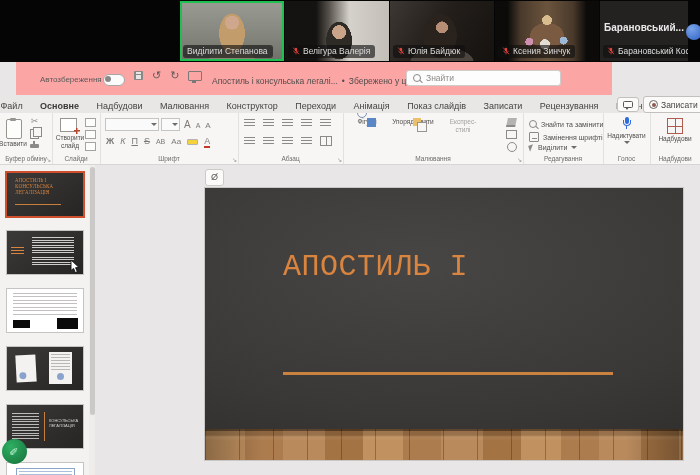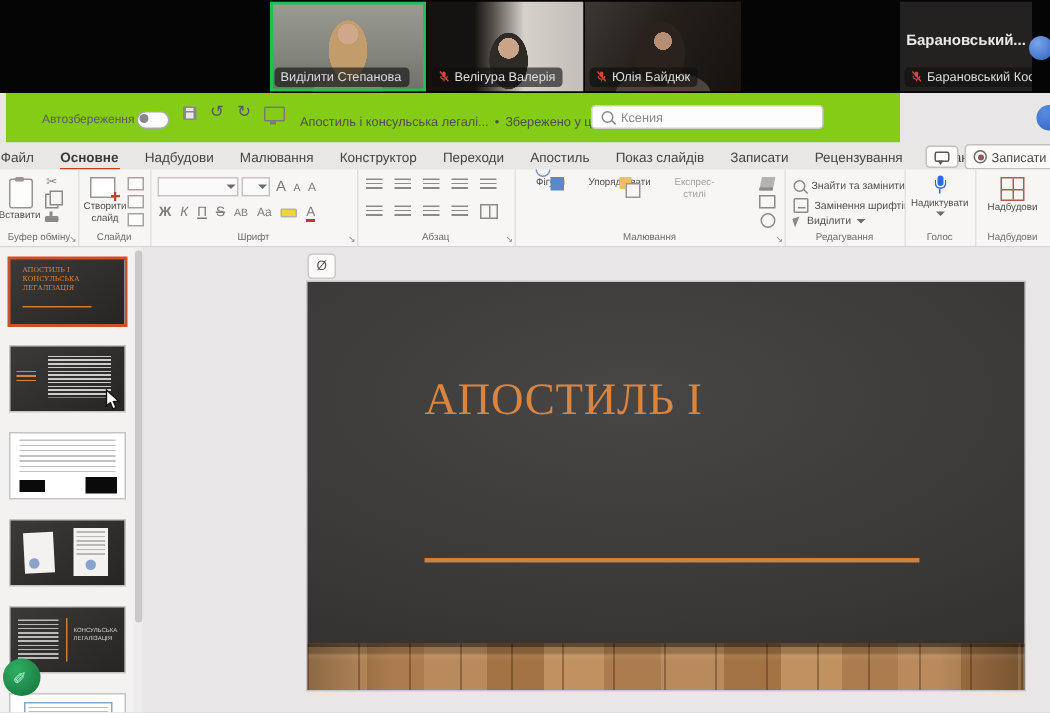--- a/index.html
+++ b/index.html
@@ -42,21 +42,21 @@
   .nameplate{position:absolute;left:3px;bottom:3px;display:flex;align-items:center;gap:3px;
       background:rgba(15,15,15,.62);border-radius:3px;padding:1px 5px 2px 4px;max-width:92%;overflow:hidden;}
   .micoff{width:8px;height:8px;flex:0 0 auto;}
   .pname{font-size:8.5px;color:#dddddd;white-space:nowrap;}
   .center-name{position:absolute;left:0;right:0;top:21px;text-align:center;
       font-size:10px;font-weight:bold;color:#e9e9e9;}
   .strip-circle{position:absolute;left:686px;top:24px;width:16px;height:16px;border-radius:50%;
       background:radial-gradient(circle at 35% 30%,#7aa3e8,#2d62c4);z-index:4;}
 
   
-  .titlebar{position:absolute;left:4px;top:62px;width:596px;height:33px;background:#84cc16;}
+  .titlebar{position:absolute;left:16px;top:62px;width:596px;height:33px;background:#fca5a5;}
   .autosave-label{position:absolute;left:24px;top:13px;font-size:8px;color:#5c5a58;}
   .toggle{position:absolute;left:87px;top:12px;width:20px;height:10px;background:#fcfcfc;
       border:1px solid #a9a7a5;border-radius:6px;}
   .knob{position:absolute;left:1px;top:1px;width:6px;height:6px;border-radius:50%;background:#8a8886;}
   .qat{position:absolute;left:118px;top:8px;display:flex;align-items:center;gap:9px;
       color:#5b5957;font-size:11px;line-height:1;}
   .floppy{width:9px;height:9px;background:#8a8886;border-radius:1px;position:relative;}
   .floppy:after{content:"";position:absolute;left:2px;bottom:1px;width:5px;height:4px;background:#e9e7e6;}
   .floppy:before{content:"";position:absolute;left:2px;top:1px;width:5px;height:2px;background:#e9e7e6;}
   .monitor{width:12px;height:8px;border:1px solid #7b7977;border-radius:1px;position:relative;}
@@ -199,21 +199,21 @@
   .cursor{position:absolute;left:70px;top:94px;z-index:7;}
 
   
   .main{position:absolute;left:95px;top:165px;width:605px;height:310px;background:#e8e6e7;}
   .ink-btn{position:absolute;left:110px;top:4px;width:17px;height:15px;background:#fcfbfa;
       border:1px solid #cccac8;border-radius:3px;display:flex;align-items:center;justify-content:center;
       font-size:9px;color:#5b5957;line-height:1;}
   .slide{position:absolute;left:110px;top:23px;width:478px;height:272px;overflow:hidden;
       box-shadow:0 0 0 1px #c9c7c5;
       background:radial-gradient(130% 105% at 45% 28%,#484645 0%,#3a3837 52%,#2a2928 92%);}
-  .slide-title{position:absolute;left:78px;top:57px;font-family:Liberation Serif, serif;
+  .slide-title{position:absolute;left:78px;top:57px;font-family:Liberation Mono, monospace;
       font-size:30px;line-height:44px;letter-spacing:0.5px;color:#d9853f;white-space:nowrap;}
   .title-rule{position:absolute;left:78px;top:184px;width:330px;height:2.5px;background:#c98240;}
   .floor{position:absolute;left:0;right:0;bottom:0;height:31px;
       background:
         linear-gradient(to bottom,rgba(0,0,0,.5) 0 2px,rgba(0,0,0,.18) 2px 6px,rgba(255,255,255,.06) 8px,transparent 12px),
         linear-gradient(90deg,rgba(0,0,0,.28),transparent 12% 88%,rgba(0,0,0,.28)),
         repeating-linear-gradient(90deg,rgba(60,30,10,.35) 0 1px,transparent 1px 34px),
         repeating-linear-gradient(90deg,#c1915f 0 40px,#ac7c4e 40px 78px,#b98a5c 78px 120px,#a37344 120px 158px);}
 </style>
 </head>
@@ -246,20 +246,32 @@
       <div class="nameplate">
         <svg class="micoff" viewBox="0 0 10 10">
             <rect x="3.6" y="0.8" width="2.8" height="4.6" rx="1.4" fill="#e0443e"></rect>
             <path d="M2.3 4.6a2.7 2.7 0 0 0 5.4 0" fill="none" stroke="#e0443e" stroke-width="0.9"></path>
             <line x1="5" y1="7.6" x2="5" y2="9.2" stroke="#e0443e" stroke-width="0.9"></line>
             <line x1="1.6" y1="0.8" x2="8.6" y2="9" stroke="#e0443e" stroke-width="1.1"></line>
           </svg>
         <span class="pname">Юлія Байдюк</span>
       </div>
     </div>
+    <div class="tile t4">
+      <div class="vid p4"></div>
+      <div class="nameplate">
+        <svg class="micoff" viewBox="0 0 10 10">
+            <rect x="3.6" y="0.8" width="2.8" height="4.6" rx="1.4" fill="#e0443e"></rect>
+            <path d="M2.3 4.6a2.7 2.7 0 0 0 5.4 0" fill="none" stroke="#e0443e" stroke-width="0.9"></path>
+            <line x1="5" y1="7.6" x2="5" y2="9.2" stroke="#e0443e" stroke-width="0.9"></line>
+            <line x1="1.6" y1="0.8" x2="8.6" y2="9" stroke="#e0443e" stroke-width="1.1"></line>
+          </svg>
+        <span class="pname">Ксения Зинчук</span>
+      </div>
+    </div>
     <div class="tile t5">
       <div class="vid p5"></div>
       <div class="center-name">Барановський...</div>
       <div class="nameplate">
         <svg class="micoff" viewBox="0 0 10 10">
             <rect x="3.6" y="0.8" width="2.8" height="4.6" rx="1.4" fill="#e0443e"></rect>
             <path d="M2.3 4.6a2.7 2.7 0 0 0 5.4 0" fill="none" stroke="#e0443e" stroke-width="0.9"></path>
             <line x1="5" y1="7.6" x2="5" y2="9.2" stroke="#e0443e" stroke-width="0.9"></line>
             <line x1="1.6" y1="0.8" x2="8.6" y2="9" stroke="#e0443e" stroke-width="1.1"></line>
           </svg>
@@ -281,33 +293,33 @@
       <span class="monitor"></span>
     </div>
     <div class="doc-title">
       <span>Апостиль і консульська легалі...</span>
       <span>•</span>
       <span>Збережено у цей ПК</span>
       <span class="chev"></span>
     </div>
     <div class="search-box">
       <span class="mag"></span>
-      <span class="search-text">Ксения</span>
+      <span class="search-text">Знайти</span>
     </div>
     <div class="tb-avatar"></div>
   </div>
 
   <div class="tabsrow">
     <span class="tab file">Файл</span>
     <span class="tab active">Основне</span>
     <span class="tab">Надбудови</span>
     <span class="tab">Малювання</span>
     <span class="tab">Конструктор</span>
     <span class="tab">Переходи</span>
-    <span class="tab">Апостиль</span>
+    <span class="tab">Анімація</span>
     <span class="tab">Показ слайдів</span>
     <span class="tab">Записати</span>
     <span class="tab">Рецензування</span>
     <span class="tab">Подання</span>
     <span class="tab">Довідка</span>
     <div class="comment-btn">
         <span class="bubble"></span>
       </div>
     <div class="record-btn">
       <span class="recdot"></span>

